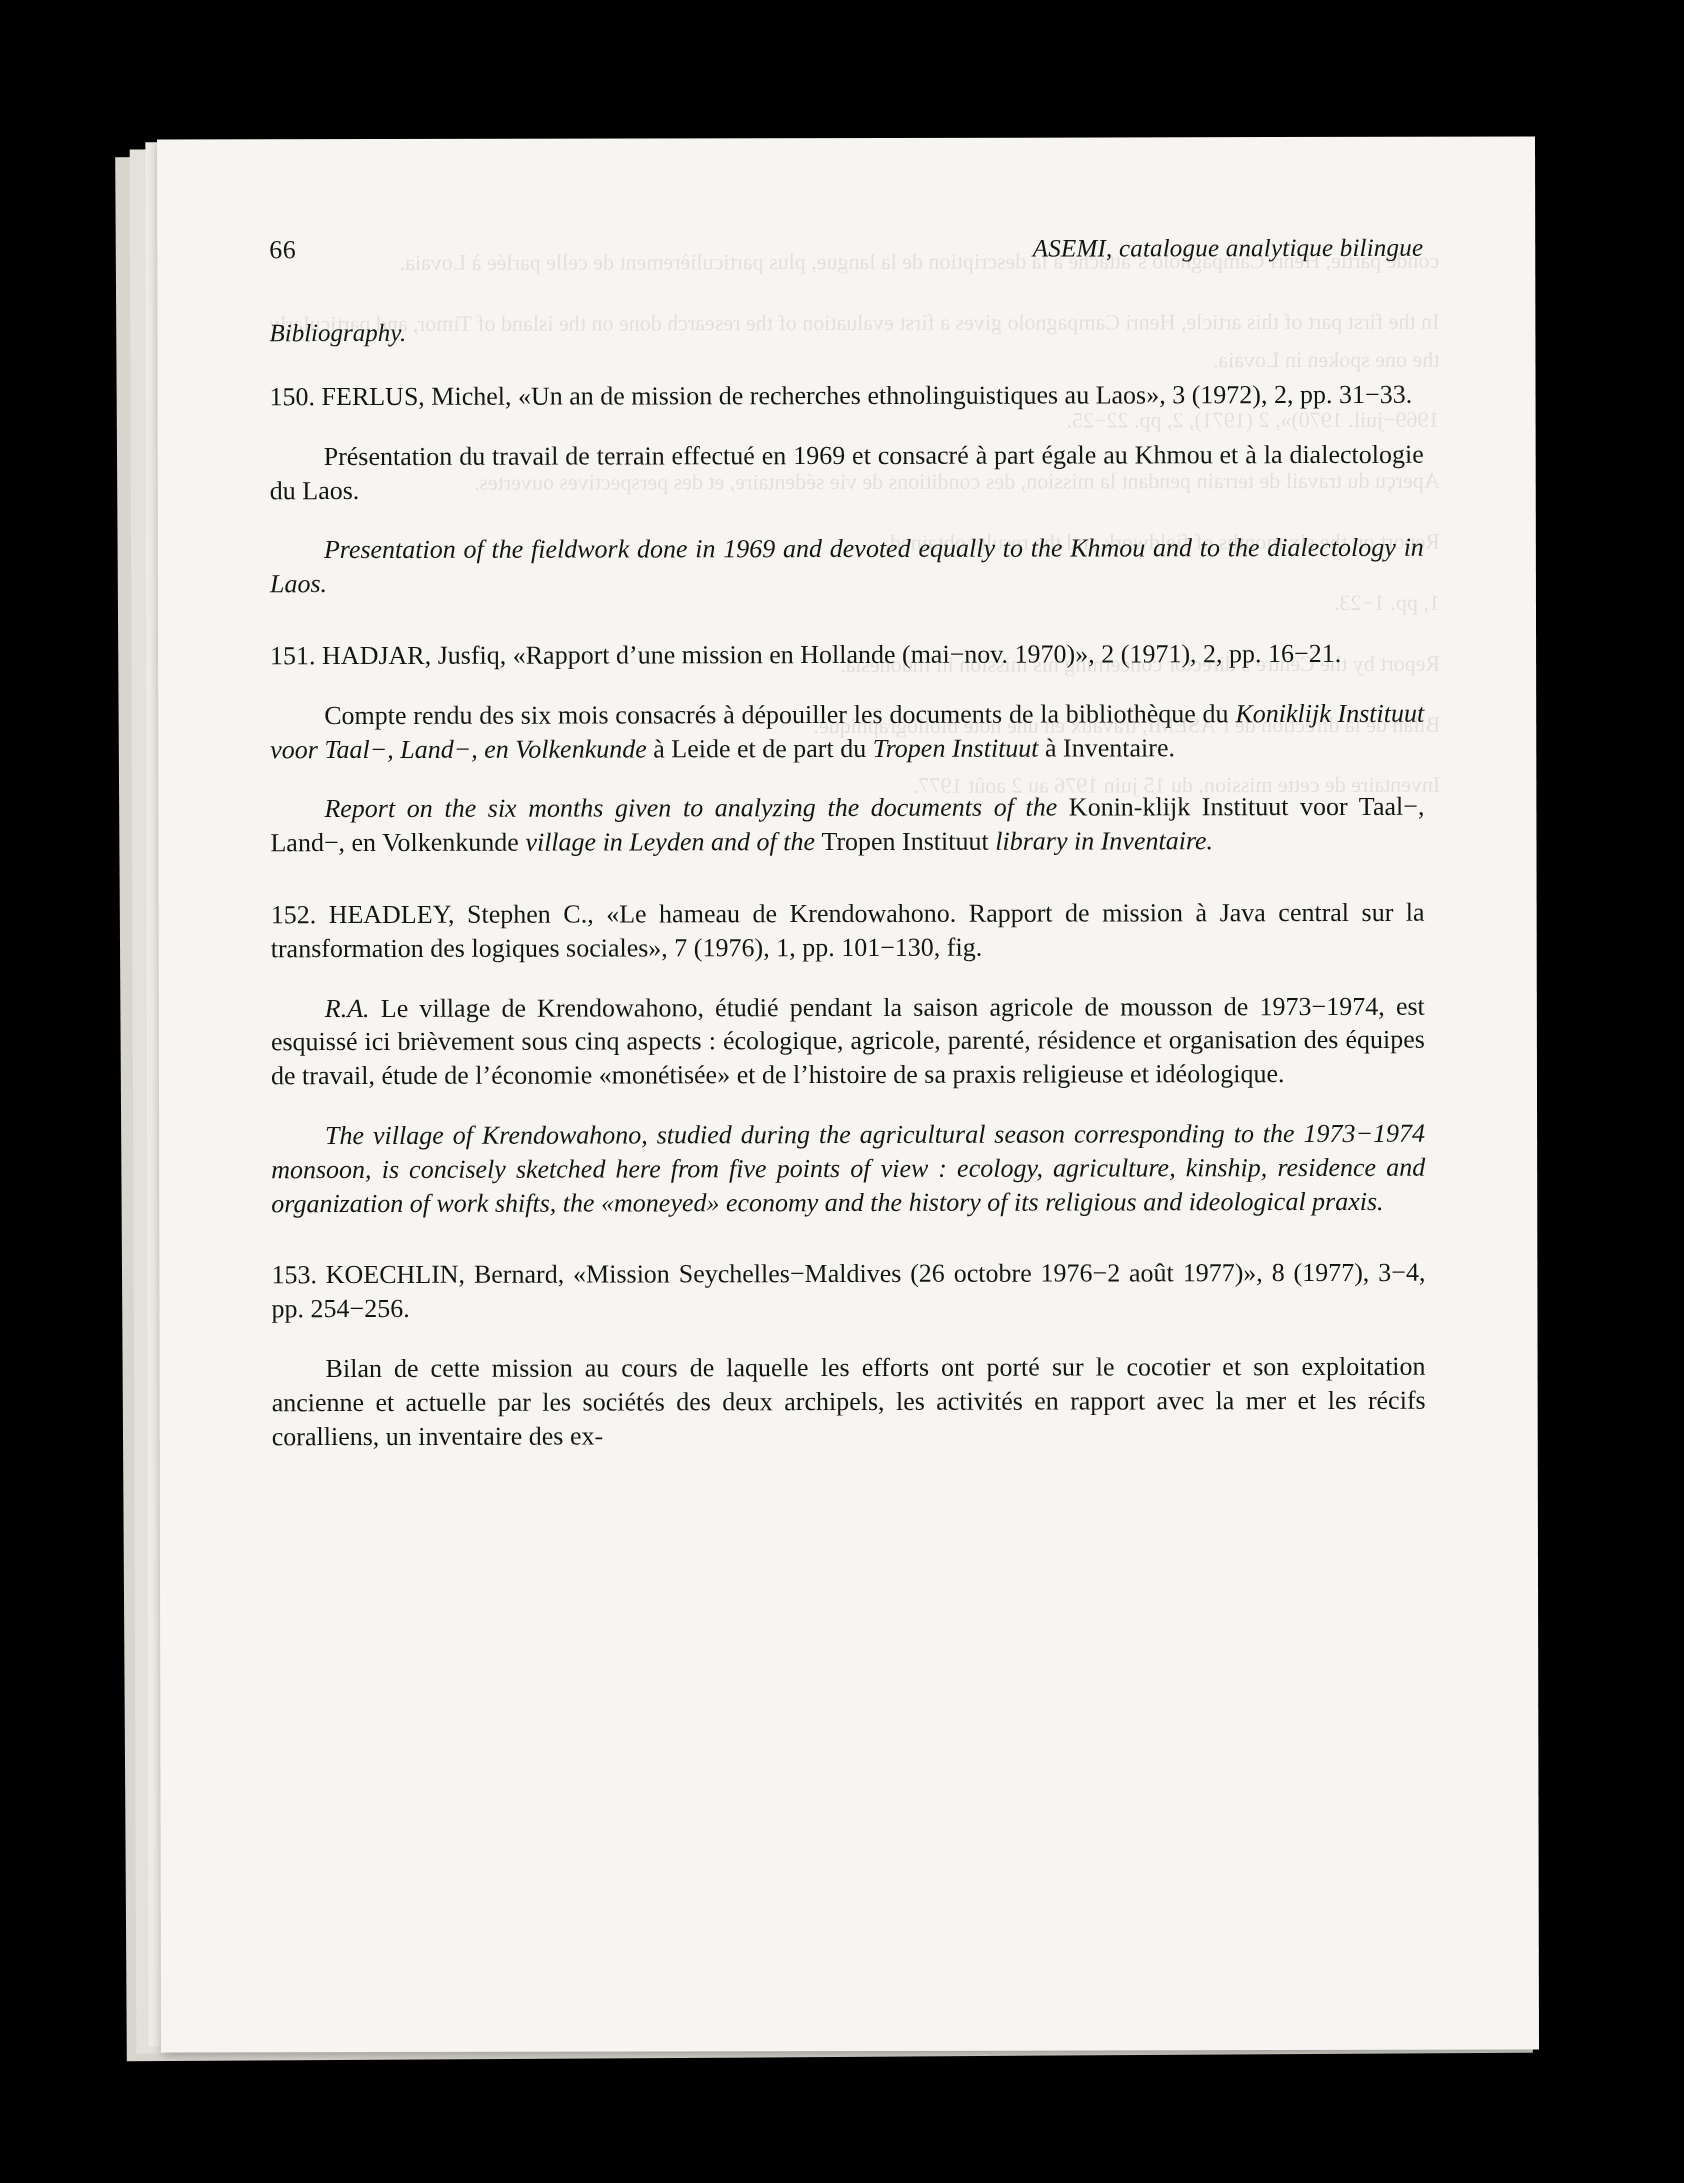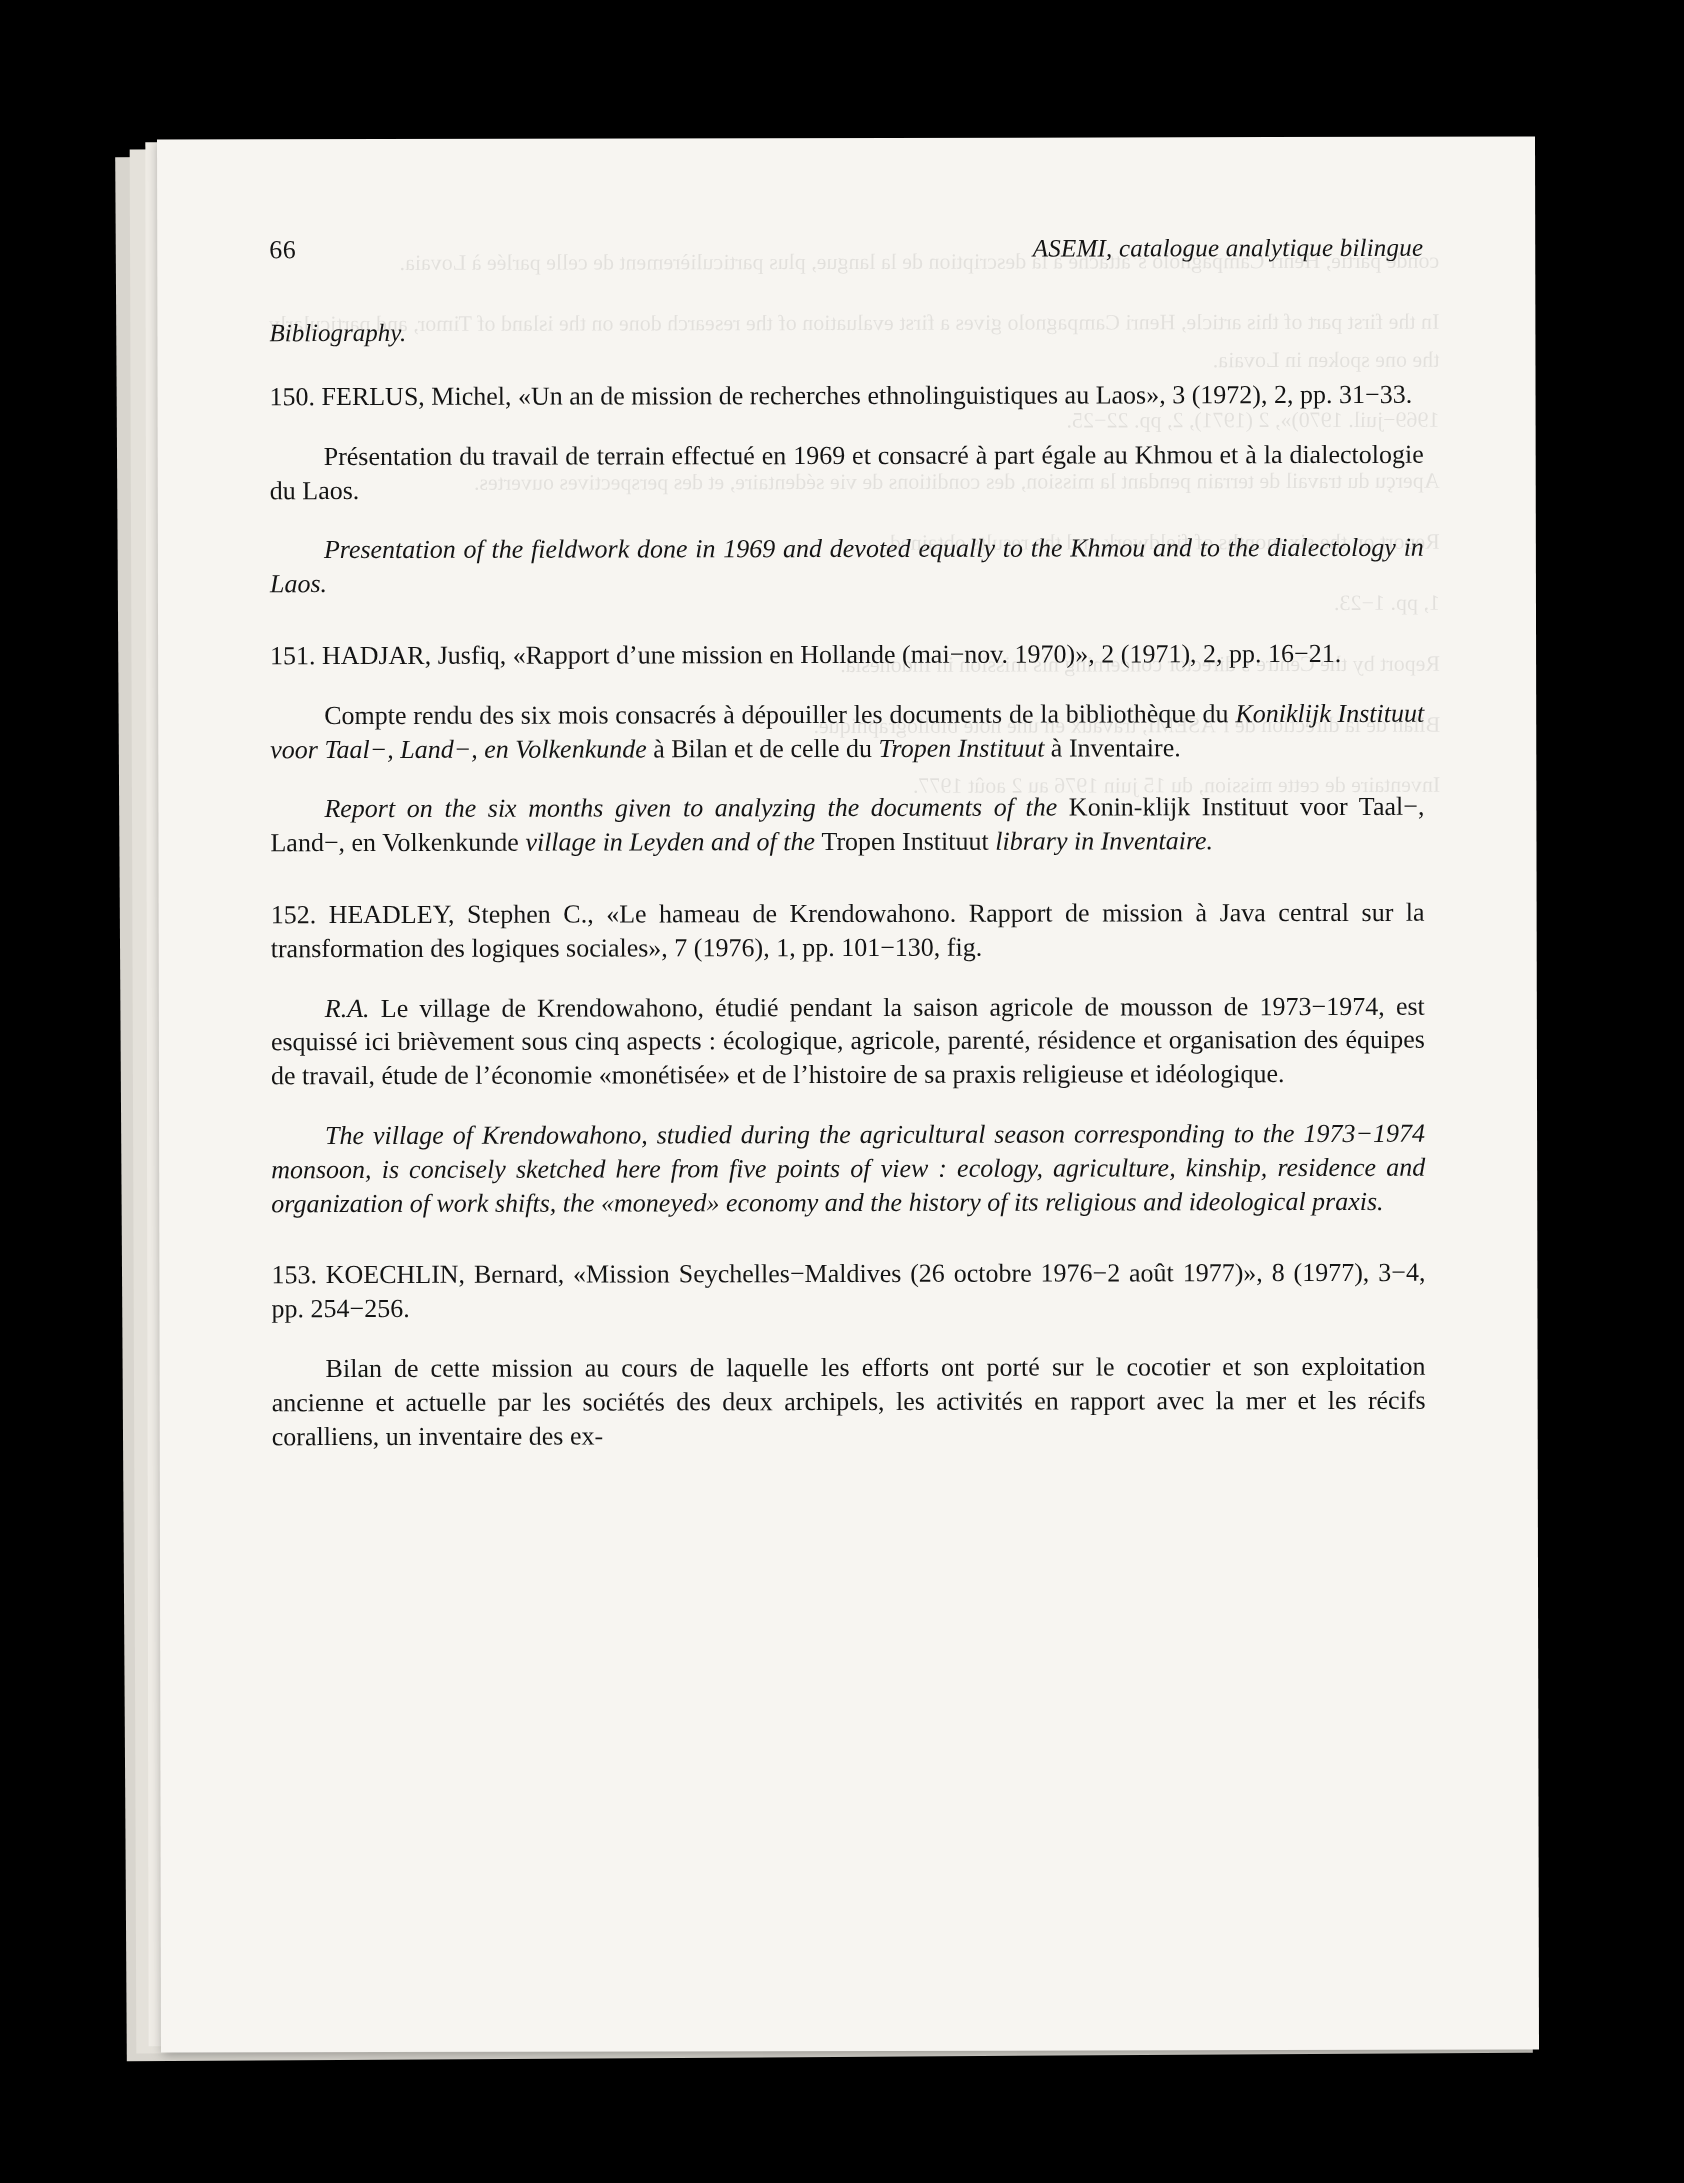--- a/index.html
+++ b/index.html
@@ -161,21 +161,21 @@
       <div class="running-head">ASEMI, catalogue analytique bilingue</div>
     </div>
 
     <div class="section-label">Bibliography.</div>
 
     <p class="entry">150. FERLUS, Michel, «Un an de mission de recherches ethnolinguistiques au Laos», 3 (1972), 2, pp. 31−33.</p>
     <p class="entry-fr">Présentation du travail de terrain effectué en 1969 et consacré à part égale au Khmou et à la dialectologie du Laos.</p>
     <p class="entry-en block-gap">Presentation of the fieldwork done in 1969 and devoted equally to the Khmou and to the dialectology in Laos.</p>
 
     <p class="entry">151. HADJAR, Jusfiq, «Rapport d’une mission en Hollande (mai−nov. 1970)», 2 (1971), 2, pp. 16−21.</p>
-    <p class="entry-fr"><span>Compte rendu des six mois consacrés à dépouiller les documents de la bibliothèque du </span><span class="ital">Koniklijk Instituut voor Taal−, Land−, en Volkenkunde</span><span> à Bilan et de celle du </span><span class="ital">Tropen Instituut</span><span> à Inventaire.</span></p>
+    <p class="entry-fr"><span>Compte rendu des six mois consacrés à dépouiller les documents de la bibliothèque du </span><span class="ital">Koniklijk Instituut voor Taal−, Land−, en Volkenkunde</span><span> à Leide et de part du </span><span class="ital">Tropen Instituut</span><span> à Inventaire.</span></p>
     <p class="entry-en block-gap"><span>Report on the six months given to analyzing the documents of the </span><span class="roman">Konin-klijk Instituut voor Taal−, Land−, en Volkenkunde </span><span>village in Leyden and of the </span><span class="roman">Tropen Instituut </span><span>library in Inventaire.</span></p>
 
     <p class="entry">152. HEADLEY, Stephen C., «Le hameau de Krendowahono. Rapport de mission à Java central sur la transformation des logiques sociales», 7 (1976), 1, pp. 101−130, fig.</p>
     <p class="entry-fr"><span class="ital">R.A.</span><span> Le village de Krendowahono, étudié pendant la saison agricole de mousson de 1973−1974, est esquissé ici brièvement sous cinq aspects : écologique, agricole, parenté, résidence et organisation des équipes de travail, étude de l’économie «monétisée» et de l’histoire de sa praxis religieuse et idéologique.</span></p>
     <p class="entry-en block-gap">The village of Krendowahono, studied during the agricultural season corresponding to the 1973−1974 monsoon, is concisely sketched here from five points of view : ecology, agriculture, kinship, residence and organization of work shifts, the «moneyed» economy and the history of its religious and ideological praxis.</p>
 
     <p class="entry">153. KOECHLIN, Bernard, «Mission Seychelles−Maldives (26 octobre 1976−2 août 1977)», 8 (1977), 3−4, pp. 254−256.</p>
     <p class="entry-fr">Bilan de cette mission au cours de laquelle les efforts ont porté sur le cocotier et son exploitation ancienne et actuelle par les sociétés des deux archipels, les activités en rapport avec la mer et les récifs coralliens, un inventaire des ex-</p>
 
   </div>

